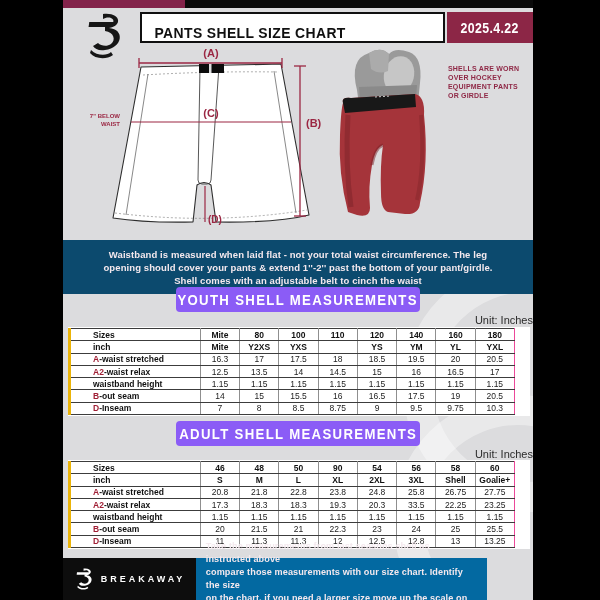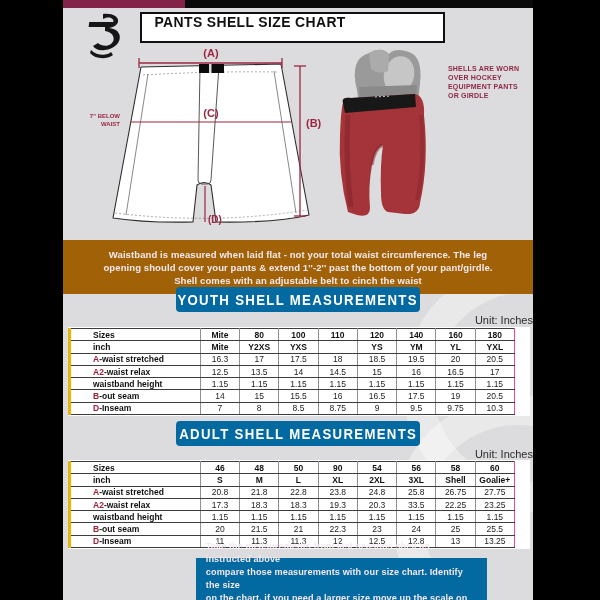--- a/index.html
+++ b/index.html
@@ -10,42 +10,42 @@
   
   .wring{position:absolute;border-radius:50%;border:30px solid rgba(255,255,255,.38);z-index:0;}
   #wr1{left:340px;top:262px;width:190px;height:190px;}
   #wr2{left:330px;top:395px;width:190px;height:190px;}
 
   
   #topstrip{position:absolute;left:0;top:0;width:470px;height:8px;background:#0a0a0a;z-index:3;}
   #topstrip .mar{position:absolute;left:0;top:0;width:122px;height:8px;background:#83234a;}
   #brandmark{position:absolute;left:20px;top:10px;width:46px;height:52px;z-index:4;}
   #titlebox{position:absolute;left:77px;top:12px;width:301px;height:27px;background:#fff;
-            border:2px solid #101010;z-index:4;display:flex;align-items:flex-start;}
+            border:2px solid #101010;z-index:4;display:flex;align-items:flex-end;}
   #titlebox span{font-size:14.5px;font-weight:700;color:#101010;padding-left:13px;letter-spacing:.4px;
                  transform:scaleX(.96);transform-origin:left;}
   #datebox{position:absolute;left:384px;top:12px;width:86px;height:31px;background:#8c2646;z-index:4;
            display:flex;align-items:center;justify-content:center;}
   #datebox span{color:#fff;font-weight:700;font-size:15px;letter-spacing:.5px;
                 transform:scaleX(.82);white-space:nowrap;}
 
   
   #pants-svg{position:absolute;left:0;top:44px;z-index:1;}
   #photo-svg{position:absolute;left:272px;top:45px;z-index:1;}
   #shellnote{position:absolute;left:385px;top:64px;width:85px;z-index:2;color:#8f2846;
              font-size:7px;font-weight:700;line-height:9px;white-space:pre-line;letter-spacing:.2px;}
 
   
-  #notice{position:absolute;left:0;top:240px;width:470px;height:54px;background:#a16207;z-index:2;
+  #notice{position:absolute;left:0;top:240px;width:470px;height:54px;background:#0c4a6e;z-index:2;
           display:flex;align-items:center;justify-content:center;}
   #notice div{color:#f4e9ee;font-size:9.5px;font-weight:700;line-height:13px;text-align:center;
               white-space:pre-line;letter-spacing:.1px;}
 
   
-  .secbanner{position:absolute;left:113px;width:244px;height:25px;background:#0369a1;border-radius:4px;
+  .secbanner{position:absolute;left:113px;width:244px;height:25px;background:#8b5cf6;border-radius:4px;
              display:flex;align-items:center;justify-content:center;z-index:2;}
   .secbanner span{color:#fff;font-size:15px;font-weight:700;letter-spacing:1.5px;white-space:nowrap;
                   transform:scaleX(.88);}
   .unitlbl{position:absolute;left:0;width:470px;text-align:right;font-size:11px;color:#2b2b2b;z-index:2;}
   #youth-banner{top:287px;}  #unit1{top:314px;}
   #adult-banner{top:421px;}  #unit2{top:448px;}
 
   
   .tblpanel{position:absolute;left:5px;width:462px;background:#fff;z-index:2;padding:1px 15px 1px 0;
             box-sizing:border-box;}
@@ -85,20 +85,23 @@
     </div>
 
   <svg id="brandmark" viewBox="0 0 46 52">
     <path d="M6 12 L30 12 L30 17 L6 17 Z" fill="#161616" transform="skewX(-8)" transform-origin="18 14"></path>
     <path d="M20 4 C38 2 40 16 26 18 C42 19 40 38 22 40 C16 41 12 39 10 36 L15 33 C18 36 24 37 28 34 C33 30 31 22 22 21 L22 16 C30 16 33 10 28 8 C25 7 22 8 20 9 Z" fill="#161616"></path>
     <path d="M8 40 C14 46 24 46 28 42 L30 45 C23 50 12 49 7 43 Z" fill="#161616"></path>
   </svg>
 
   <div id="titlebox">
     <span>PANTS SHELL SIZE CHART</span>
+  </div>
+  <div id="datebox">
+    <span>2025.4.22</span>
   </div>
 
   <svg id="pants-svg" width="280" height="196" viewBox="0 0 280 196">
 
     <path d="M78 23 L218 20 L246 171 Q214 179 153 178 L148 141 Q141 136 134 141 L130 178 Q82 179 50 174 Z" fill="#ffffff" stroke="#2d2d2d" stroke-width="1.1" stroke-linejoin="round"></path>
 
     <path d="M85 30 L63 171" stroke="#555" stroke-width=".7" fill="none"></path>
     <path d="M211 27 L233 169" stroke="#555" stroke-width=".7" fill="none"></path>
     <path d="M80 31 Q148 27 216 28" stroke="#777" stroke-width=".6" stroke-dasharray="2 2" fill="none"></path>
     <path d="M52 169 Q150 181 244 166" stroke="#777" stroke-width=".6" stroke-dasharray="2 2" fill="none"></path>
@@ -323,19 +326,27 @@
             <td>12</td>
             <td>12.5</td>
             <td>12.8</td>
             <td>13</td>
             <td>13.25</td>
           </tr>
         </tbody>
       </table>
   </div>
 
+  <div id="footer-logo">
+    <svg width="22" height="26" viewBox="0 0 46 52">
+      <path d="M6 12 L30 12 L30 17 L6 17 Z" fill="#ffffff" transform="skewX(-8)" transform-origin="18 14"></path>
+      <path d="M20 4 C38 2 40 16 26 18 C42 19 40 38 22 40 C16 41 12 39 10 36 L15 33 C18 36 24 37 28 34 C33 30 31 22 22 21 L22 16 C30 16 33 10 28 8 C25 7 22 8 20 9 Z" fill="#ffffff"></path>
+      <path d="M8 40 C14 46 24 46 28 42 L30 45 C23 50 12 49 7 43 Z" fill="#ffffff"></path>
+    </svg>
+    <span class="wordmark">BREAKAWAY</span>
+  </div>
   <div id="footer-note">
     <div>Take the measurements from last seasons shell as instructed above
 compare those measurements  with our size chart. Identify the size
 on the chart, if you need a larger size move up the scale on the chart</div>
   </div>
 
 </div>
 
 </body></html>

